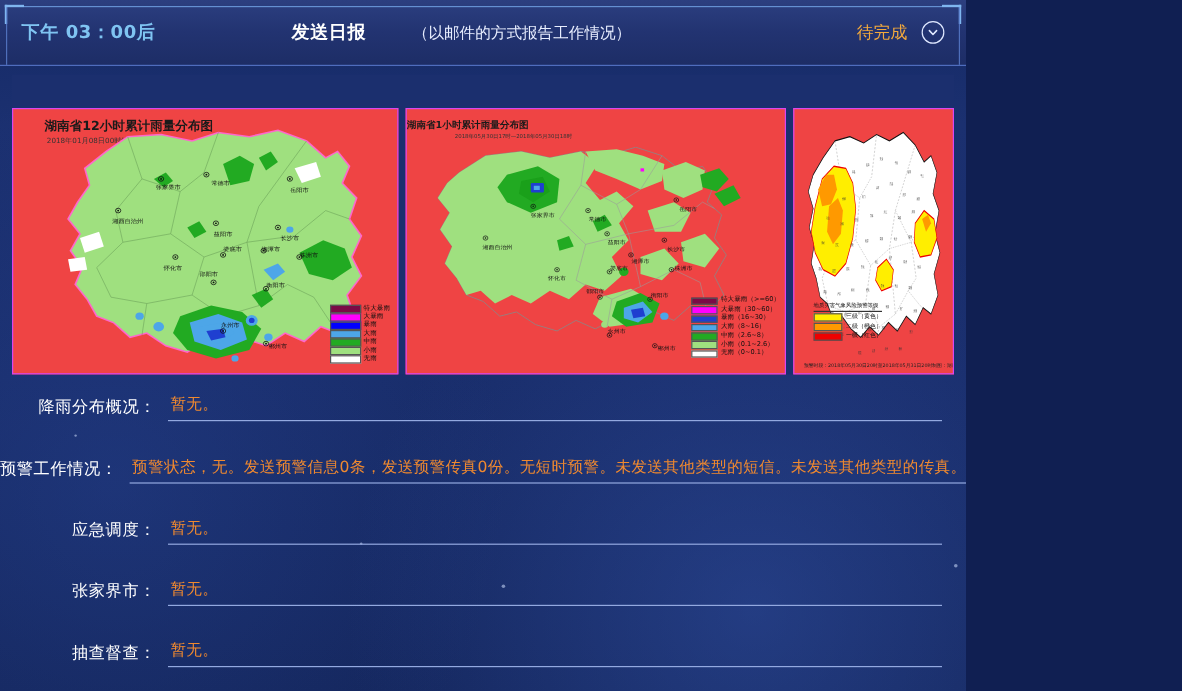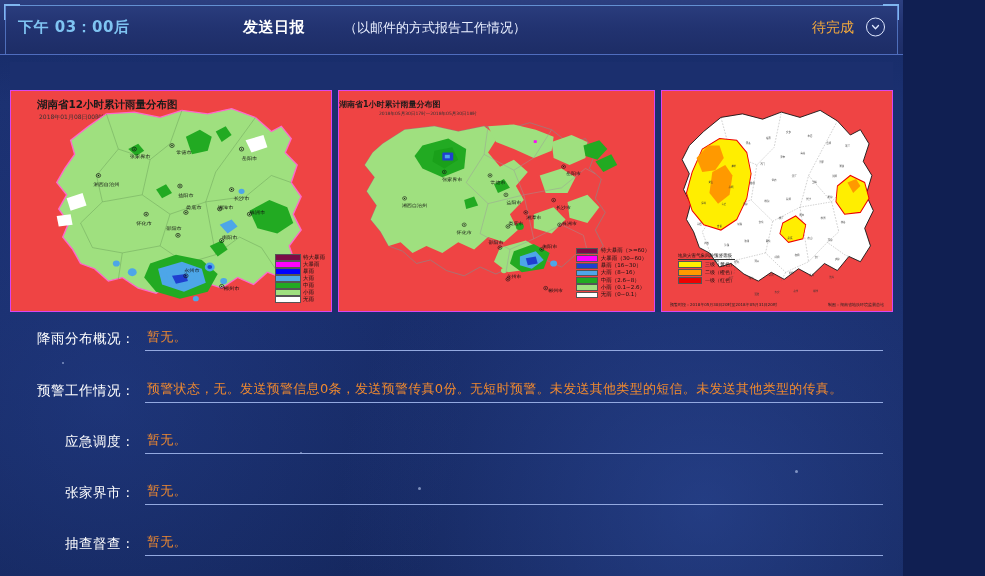--- a/index.html
+++ b/index.html
@@ -5,21 +5,21 @@
 <style>
   *{box-sizing:border-box;margin:0;padding:0;}
   html,body{width:985px;height:576px;overflow:hidden;}
   body{
     font-family:"DejaVu Sans","Liberation Sans",sans-serif;
     background:#101f52;
     color:#ffffff;
   }
   #app{
     position:relative;
-    width:903px;height:576px;
+    width:805px;height:576px;
     background:
       radial-gradient(circle at 78% 88%, rgba(56,90,180,.42) 0%, rgba(56,90,180,0) 42%),
       radial-gradient(circle at 12% 70%, rgba(46,78,165,.30) 0%, rgba(46,78,165,0) 40%),
       linear-gradient(180deg,#152a66 0%,#1b3070 18%,#182c69 55%,#14265c 100%);
     overflow:hidden;
   }
   
   .spark{position:absolute;border-radius:50%;background:#cfe0ff;opacity:.55;}
 
   
@@ -130,21 +130,21 @@
 
   
   .form{
     position:relative;
     margin-top:14px;
     padding:0 20px 0 0;
   }
   .field{
     display:flex;align-items:flex-end;
     margin-bottom:26px;
-    padding-left:5px;
+    padding-left:0;
   }
   .field-label{
     width:140px;
     text-align:right;
     font-size:13.5px;
     color:#ffffff;
     padding-right:10px;
     padding-bottom:3px;
     white-space:nowrap;
     letter-spacing:.5px;

